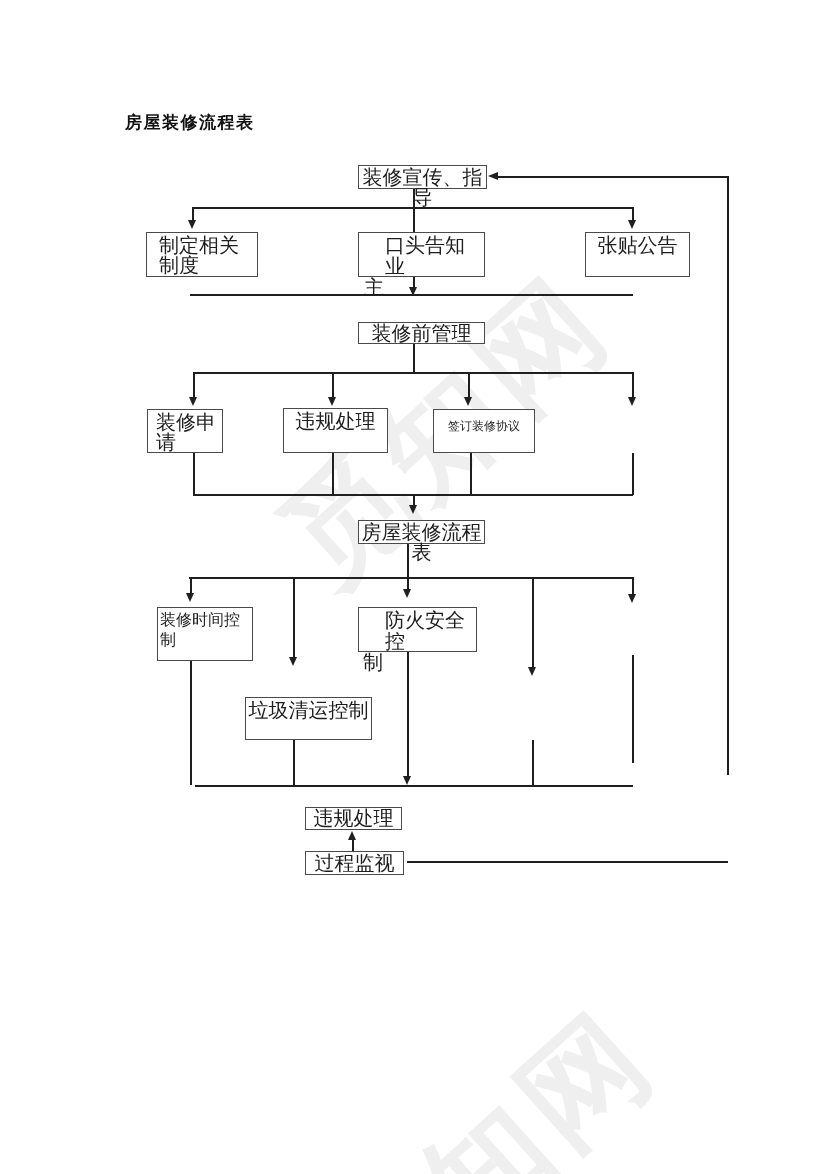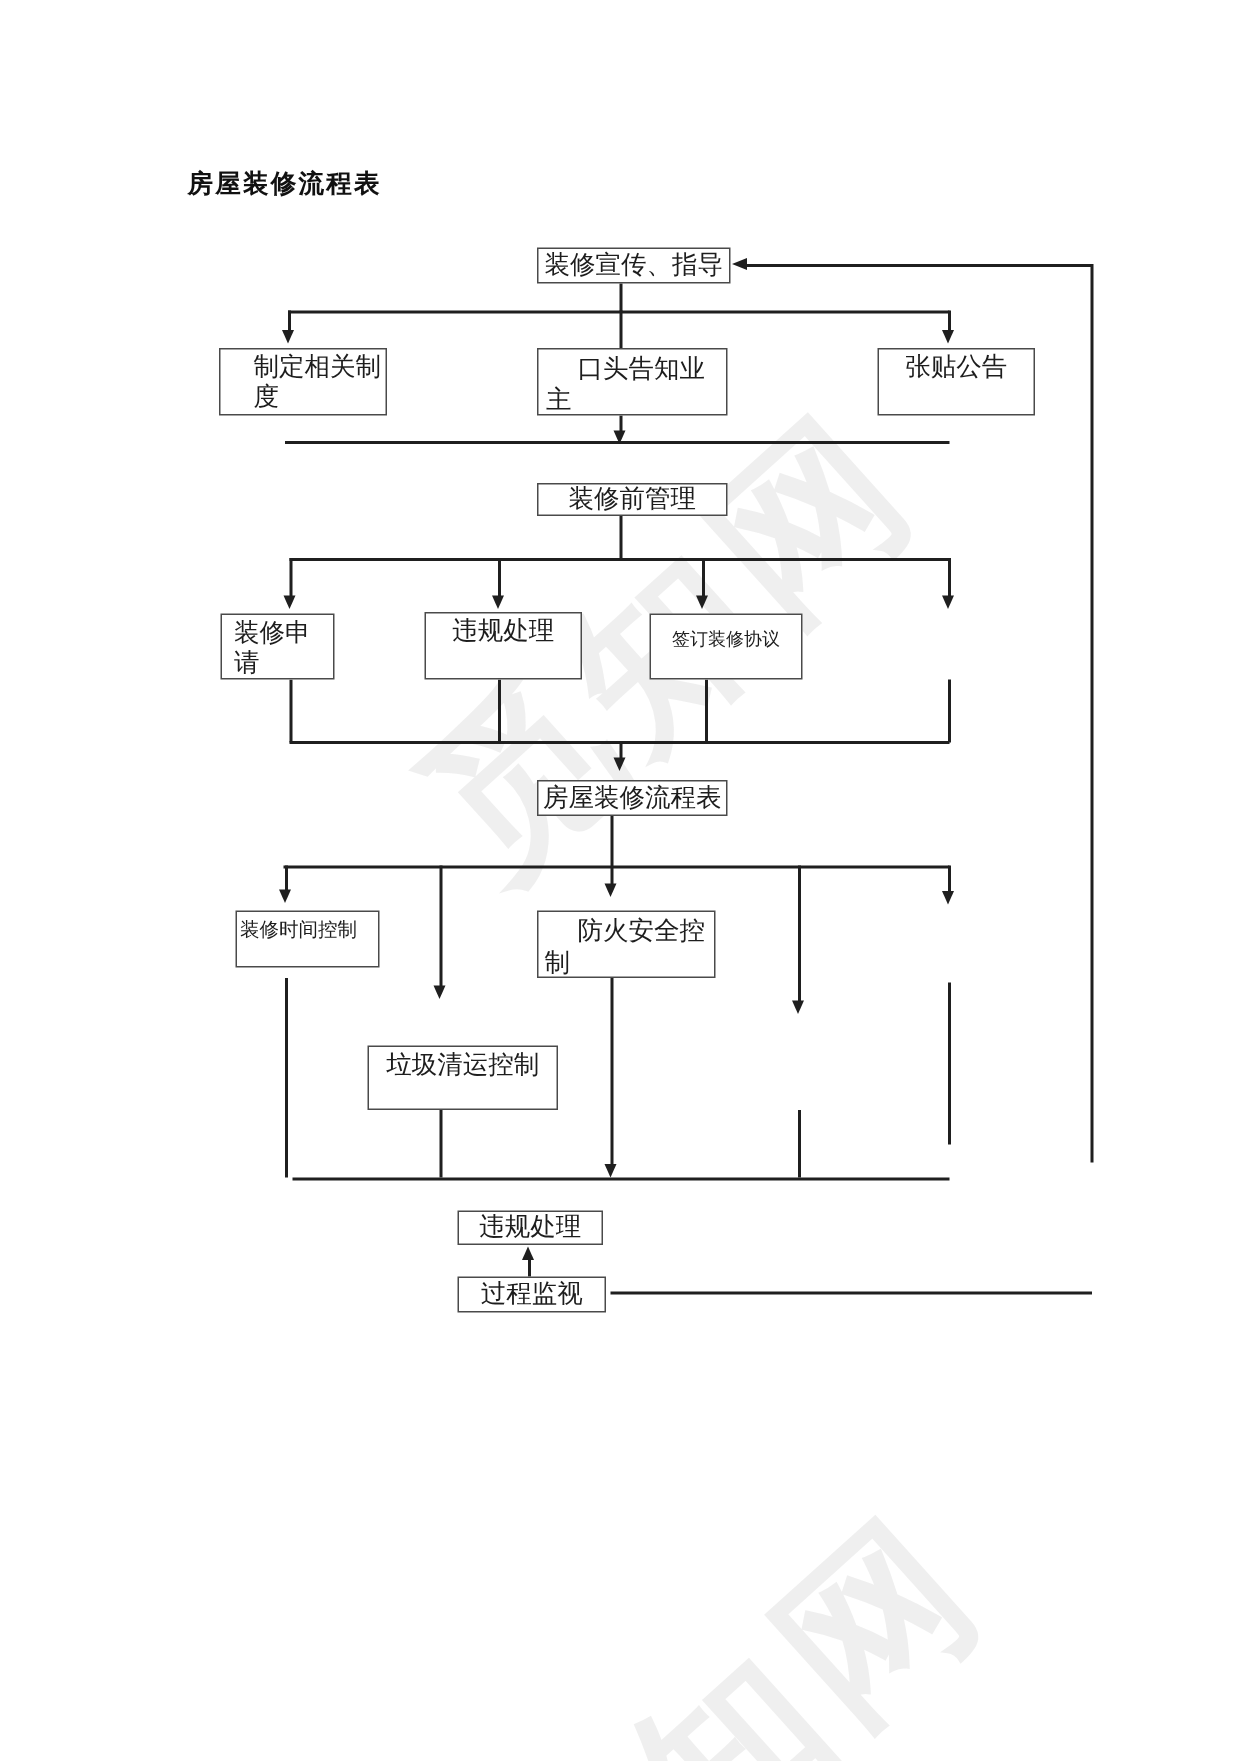--- a/index.html
+++ b/index.html
@@ -12,21 +12,21 @@
   }
   .title{
     position:absolute;left:125px;top:111px;
     font-family:"Liberation Sans","DejaVu Sans",sans-serif;
     font-weight:bold;font-size:17px;letter-spacing:1.5px;color:#111;
     z-index:3;
   }
   .node{
     position:absolute;box-sizing:border-box;
     background:#ffffff;border:1.5px solid #4a4a4a;
-    color:#1d1d1d;font-size:17px;line-height:20px;
+    color:#1d1d1d;font-size:20px;line-height:20px;
     padding-top:2px;z-index:2;
   }
   .node .ln{display:block;}
   .t-center{text-align:center;}
   .hline,.vline{position:absolute;background:#1f1f1f;z-index:1;}
   .hline{height:1.5px;}
   .vline{width:1.5px;}
   .ah{position:absolute;width:0;height:0;z-index:1;}
   .ah-down{border-left:4.5px solid transparent;border-right:4.5px solid transparent;border-top:9px solid #1f1f1f;}
   .ah-up{border-left:4.5px solid transparent;border-right:4.5px solid transparent;border-bottom:9px solid #1f1f1f;}
@@ -104,21 +104,21 @@
   <div class="ah ah-down" style="left:289px;top:657px;"></div>
   <div class="ah ah-down" style="left:528px;top:667px;"></div>
   <div class="ah ah-down" style="left:628px;top:594px;"></div>
   <div class="ah ah-down" style="left:403px;top:776px;"></div>
   <div class="ah ah-up" style="left:348px;top:831px;"></div>
 
   <div class="node t-center" style="left:358px;top:165px;width:129px;height:24px;padding-top:1px;">
     <span class="ln">装修宣传、指导</span>
   </div>
 
-  <div class="node" style="left:146px;top:232px;width:112px;height:45px;padding-left:22px;">
+  <div class="node" style="left:146px;top:232px;width:112px;height:45px;padding-left:12px;">
     <span class="ln">制定相关制度</span>
   </div>
 
   <div class="node" style="left:358px;top:232px;width:127px;height:45px;line-height:21px;">
     <span class="ln" style="padding-left:26px;">口头告知业</span>
     <span class="ln" style="padding-left:5px;">主</span>
   </div>
 
   <div class="node t-center" style="left:585px;top:232px;width:105px;height:45px;">
     <span class="ln">张贴公告</span>
@@ -138,21 +138,21 @@
 
   <div class="node t-center" style="left:433px;top:409px;width:102px;height:44px;font-size:12px;padding-top:6px;">
     <span class="ln">签订装修协议</span>
   </div>
 
 
   <div class="node t-center" style="left:358px;top:520px;width:127px;height:24px;padding-top:1px;">
     <span class="ln">房屋装修流程表</span>
   </div>
 
-  <div class="node" style="left:157px;top:607px;width:96px;height:38px;font-size:13px;padding-left:2px;">
+  <div class="node" style="left:157px;top:607px;width:96px;height:54px;font-size:16px;padding-left:2px;">
     <span class="ln">装修时间控制</span>
   </div>
 
   <div class="node" style="left:343px;top:607px;width:119px;height:45px;line-height:21px;margin-left:15px;">
     <span class="ln" style="padding-left:26px;">防火安全控</span>
     <span class="ln" style="padding-left:4px;">制</span>
   </div>
 
 
   <div class="node t-center" style="left:245px;top:697px;width:127px;height:43px;">

